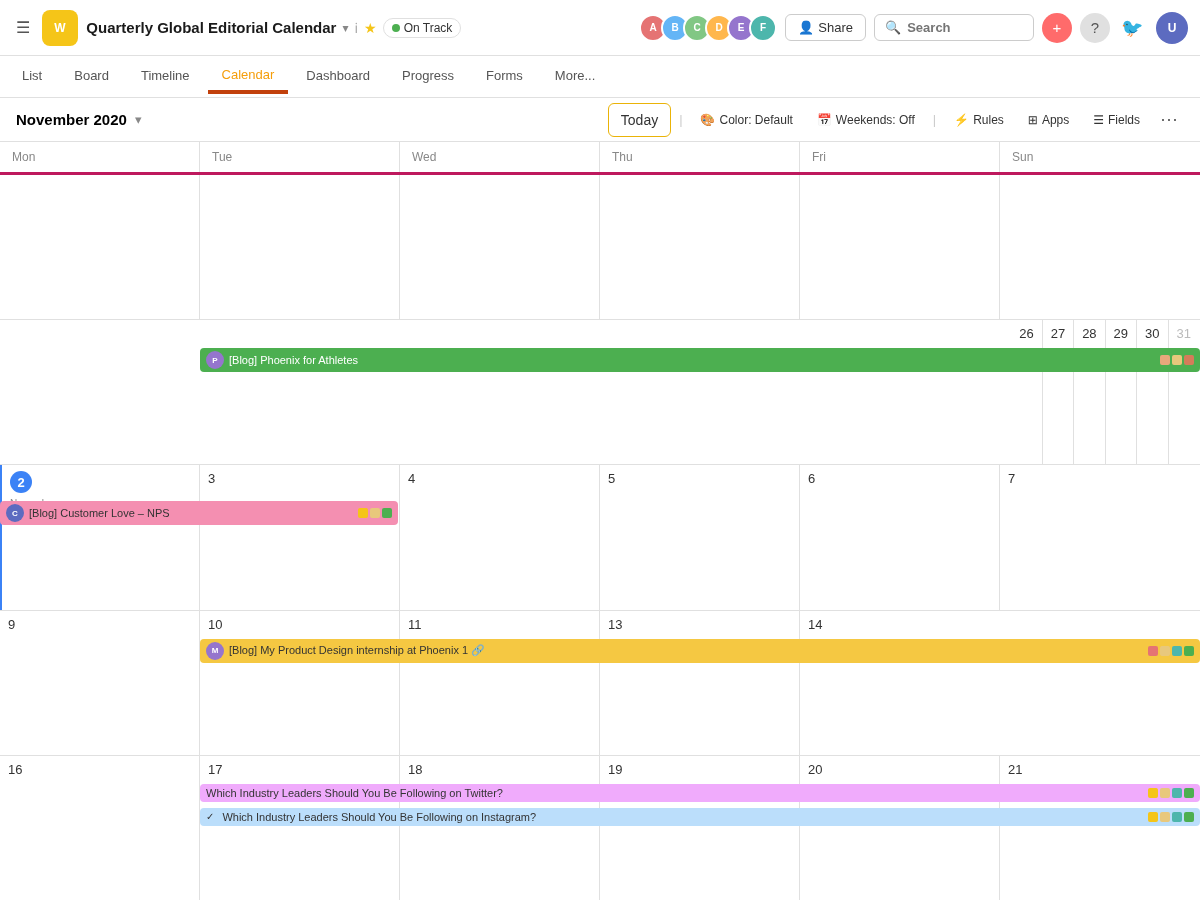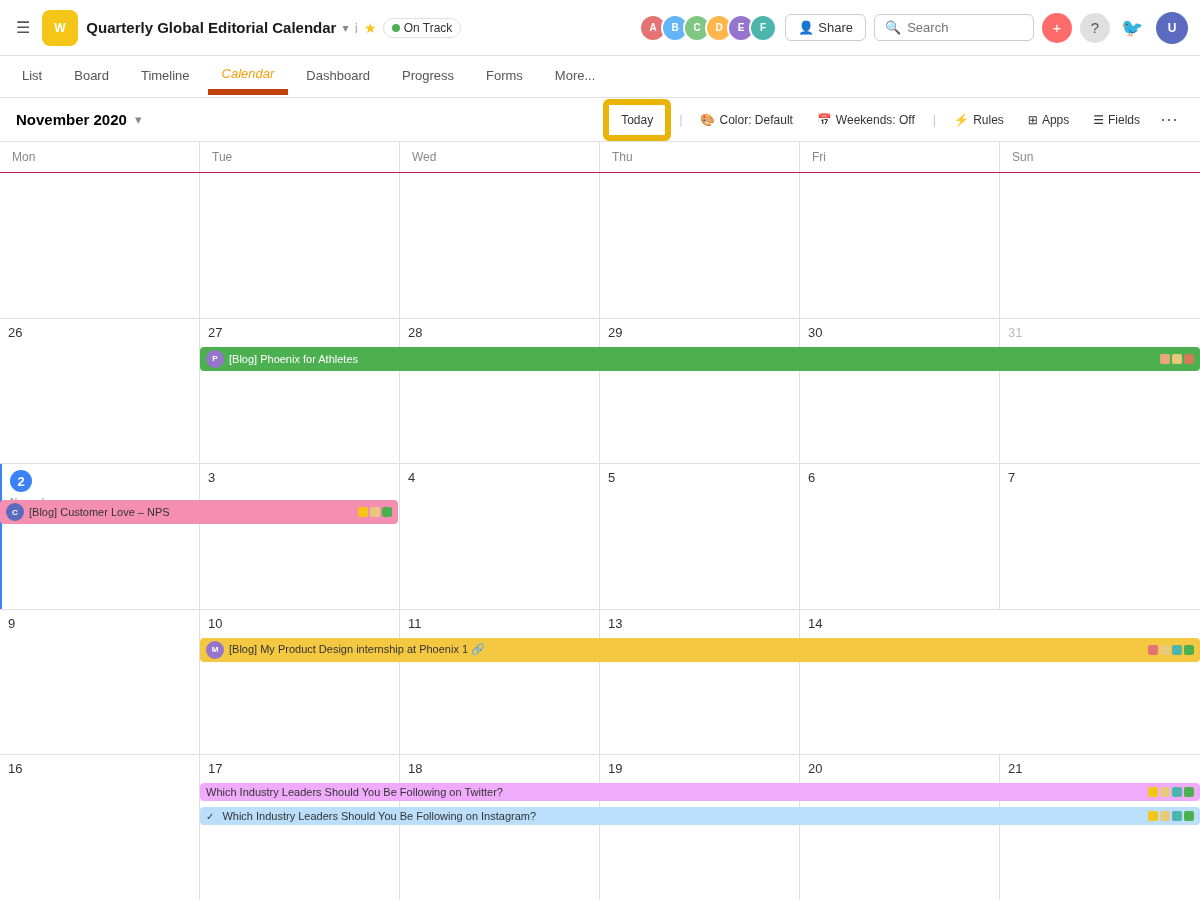--- a/index.html
+++ b/index.html
@@ -49,71 +49,71 @@
       display: flex; align-items: center; gap: 4px;
       border: 1px solid #ccc; border-radius: 6px;
       padding: 5px 12px; font-size: 13px; background: #fff;
       cursor: pointer; color: #333;
     }
     .search-box {
       display: flex; align-items: center; gap: 6px;
       border: 1px solid #ccc; border-radius: 6px;
       padding: 5px 10px; background: #fff; width: 160px;
     }
-    .search-box input { border: none; outline: none; font-size: 13px; width: 100%; color: #555; }
+    .search-box input { border: none; outline: none; font-size: 13px; width: 100%; color: #555; font-weight: bold; }
     .icon-btn {
       width: 30px; height: 30px; border-radius: 50%;
       display: flex; align-items: center; justify-content: center;
       cursor: pointer; font-size: 15px;
     }
     .icon-btn-plus { background: #ff6b6b; color: #fff; }
     .icon-btn-help { background: #e0e0e0; color: #555; }
     .icon-btn-bird { color: #ff69b4; font-size: 18px; }
     .user-avatar { width: 32px; height: 32px; border-radius: 50%; background: #5c6bc0; color: #fff; display: flex; align-items: center; justify-content: center; font-size: 12px; font-weight: bold; }
 
     
     .tabs-bar {
       display: flex; align-items: center; height: 42px;
       padding: 0 8px; border-bottom: 1px solid #e0e0e0; gap: 4px;
     }
     .tab {
       padding: 8px 14px; font-size: 13px; color: #555;
       cursor: pointer; border-bottom: 2px solid transparent;
       transition: color 0.2s;
     }
-    .tab.active { color: #f59e0b; border-bottom: 6px solid #c2410c; font-weight: 500; font-style: italic; }
+    .tab.active { color: #f59e0b; border-bottom: 4px solid #c2410c; font-weight: 500; }
 
     
     .cal-toolbar {
       display: flex; align-items: center; justify-content: space-between;
       padding: 8px 16px; border-bottom: 1px solid #e0e0e0;
       height: 44px;
     }
     .month-nav { display: flex; align-items: center; gap: 8px; }
     .month-label { font-weight: 600; font-size: 15px; }
     .month-caret { color: #888; cursor: pointer; }
     .cal-tools { display: flex; align-items: center; gap: 4px; }
     .tool-btn {
       display: flex; align-items: center; gap: 4px;
       padding: 4px 10px; font-size: 12px; color: #333;
       border: none; background: transparent; cursor: pointer;
       border-radius: 4px;
     }
     .tool-sep { color: #ccc; margin: 0 4px; }
     .today-btn {
-      padding: 8px 12px; border: 6px solid #eab308; border-radius: 6px;
-      font-size: 12px; background: #fff; cursor: pointer; color: #333;
+      padding: 8px 12px; border: 1px solid #eab308; border-radius: 6px;
+      font-size: 14px; background: #fff; cursor: pointer; color: #333;
     }
     .more-btn { font-size: 18px; color: #555; cursor: pointer; padding: 2px 6px; }
 
     
     .cal-grid { display: flex; flex-direction: column; height: calc(900px - 56px - 42px - 44px); }
     .cal-days-header {
       display: grid; grid-template-columns: repeat(6, 1fr);
-      border-bottom: 1px solid #be185d;
+      border-bottom: 3px solid #be185d;
     }
     .cal-day-header {
       padding: 8px 12px; font-size: 12px; font-weight: 500;
       color: #888; text-align: left; border-right: 1px solid #e0e0e0;
     }
     .cal-day-header:last-child { border-right: none; }
     .cal-cell {
       border-right: 1px solid #e0e0e0; padding: 6px 8px;
       position: relative; overflow: hidden; vertical-align: top;
     }
@@ -248,21 +248,21 @@
       <div class="week-cells">
         <div class="cal-cell"></div>
         <div class="cal-cell"></div>
         <div class="cal-cell"></div>
         <div class="cal-cell"></div>
         <div class="cal-cell"></div>
         <div class="cal-cell"></div>
       </div>
     </div>
 
-    <div class="week-wrapper" style="position:relative;">
+    <div class="week-wrapper" style="position:relative;align-items:flex-end;">
       <div class="week-cells">
         <div class="cal-cell"><span class="day-num">26</span></div>
         <div class="cal-cell"><span class="day-num">27</span></div>
         <div class="cal-cell"><span class="day-num">28</span></div>
         <div class="cal-cell"><span class="day-num">29</span></div>
         <div class="cal-cell"><span class="day-num">30</span></div>
         <div class="cal-cell"><span class="day-num muted">31</span></div>
       </div>
 
       <div style="position:absolute; top:28px; left:calc(16.6667% + 0px); right:0; pointer-events:none; z-index:3;">

